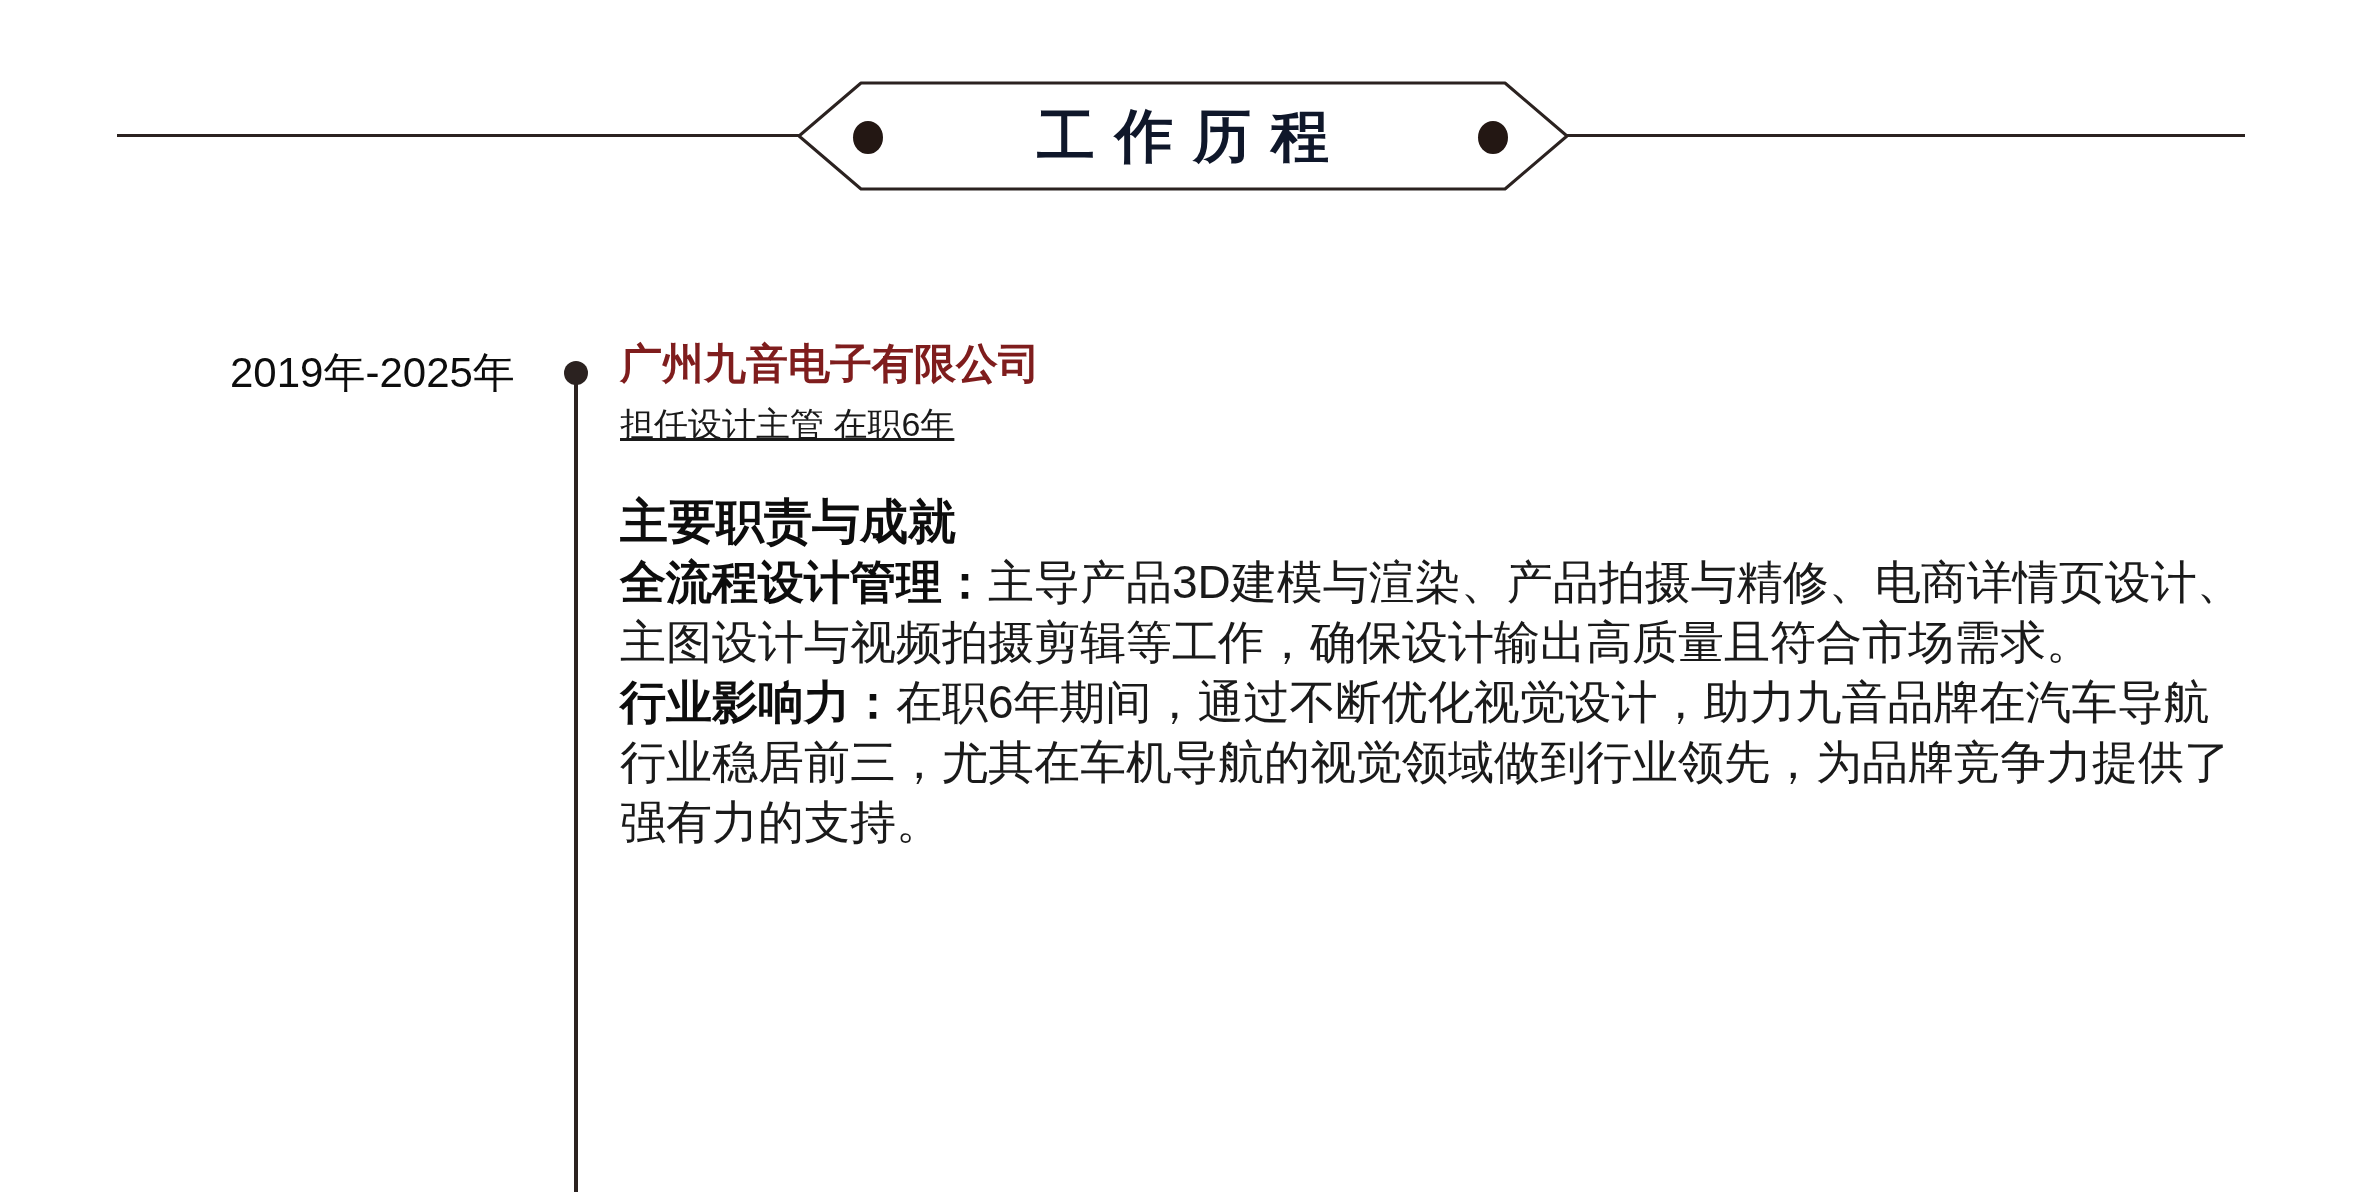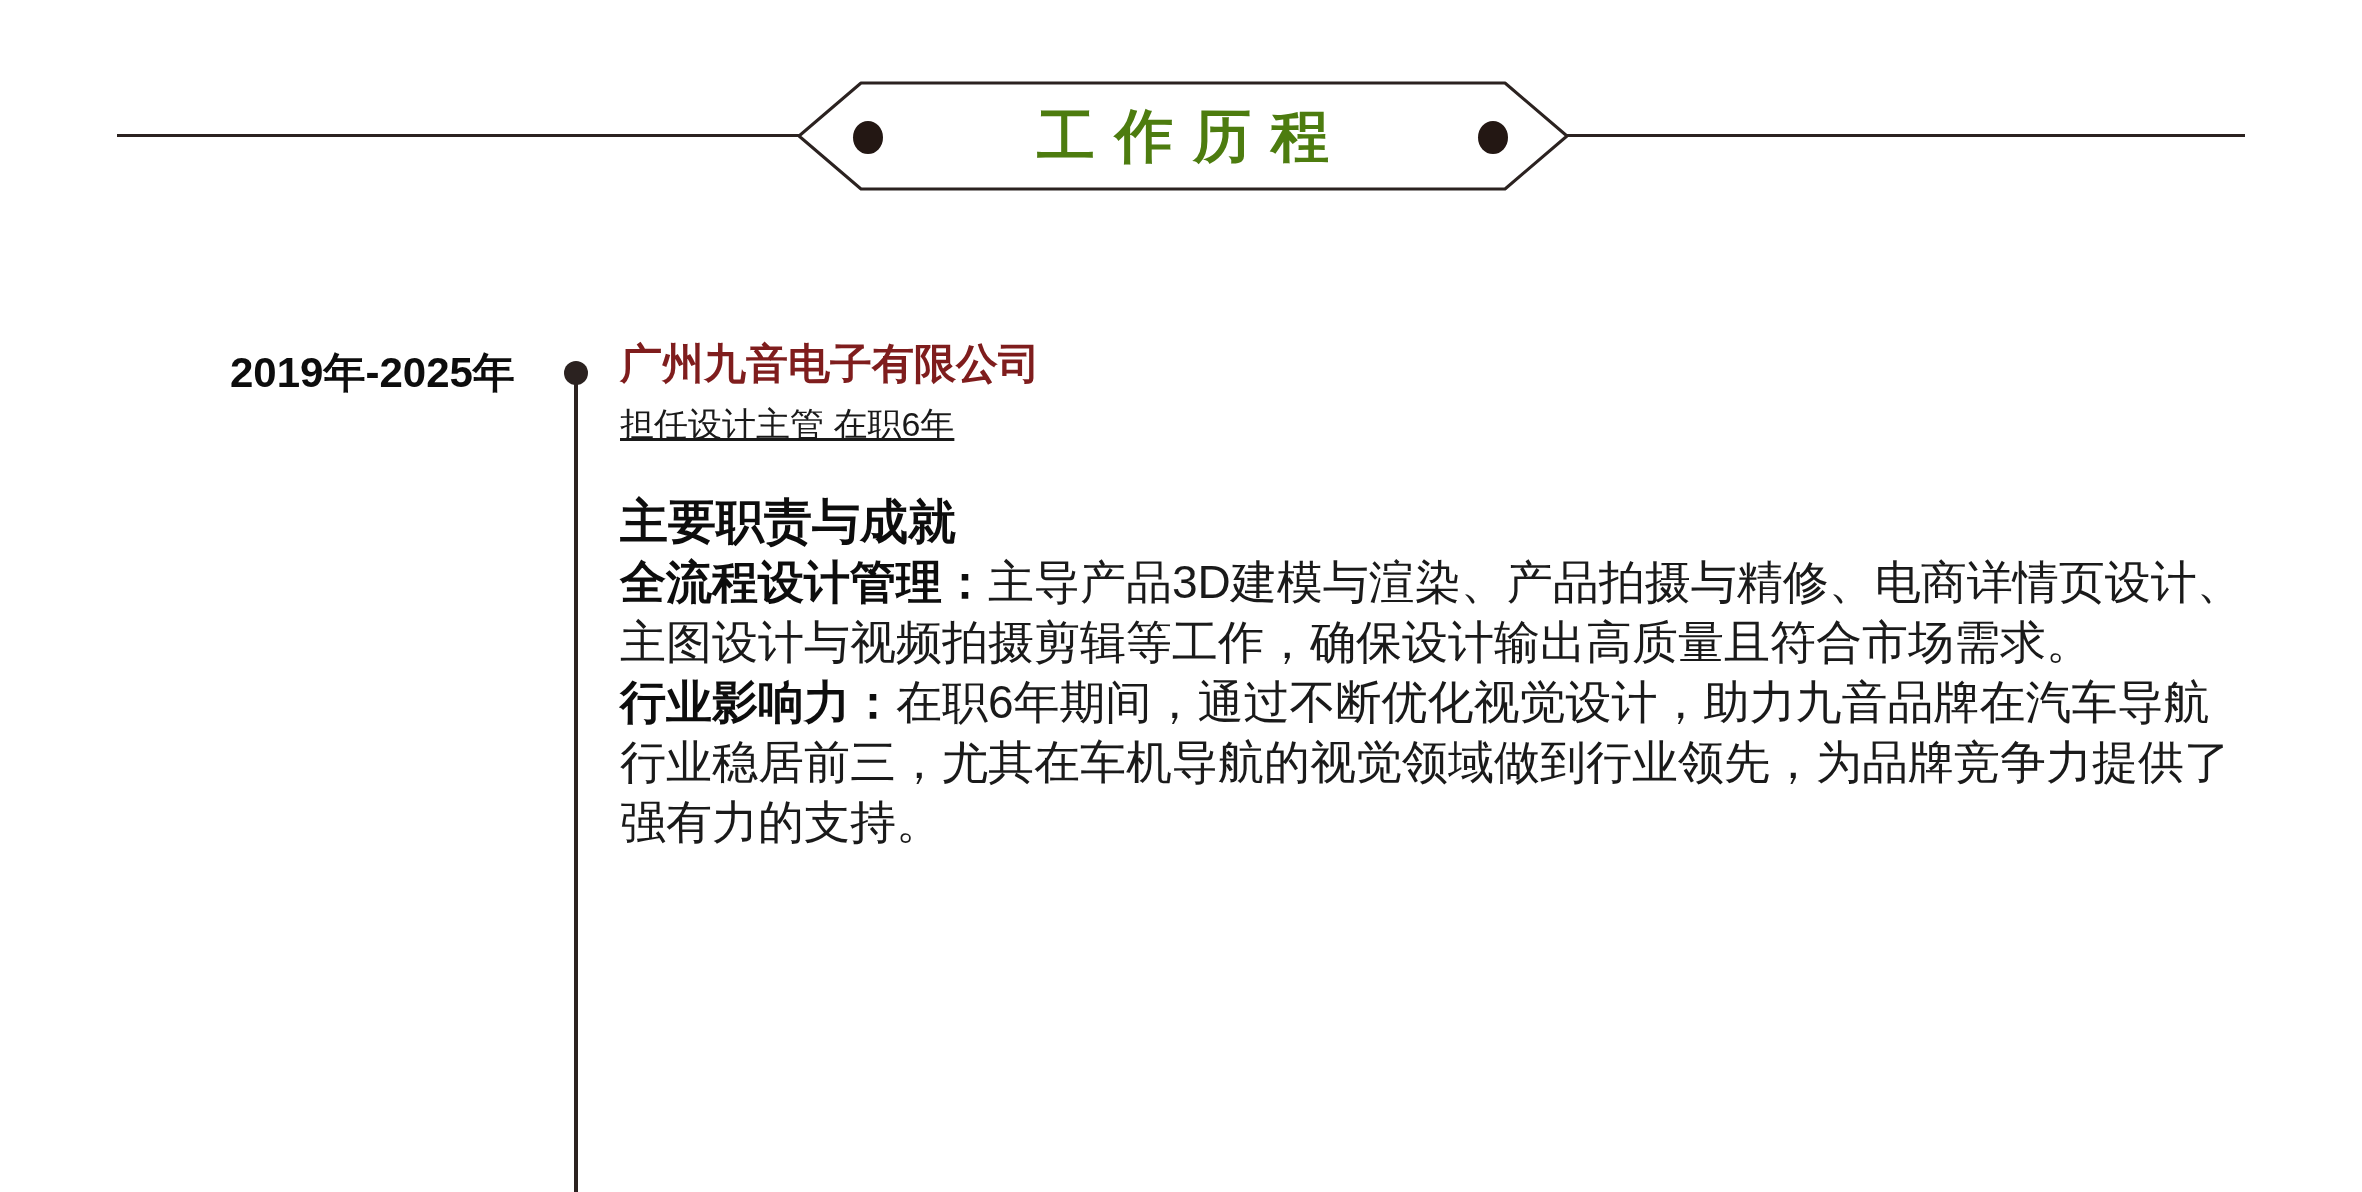--- a/index.html
+++ b/index.html
@@ -13,33 +13,33 @@
   }
   
   .hline{position:absolute;top:134px;height:3px;background:#2b2220;}
   .hline-left{left:117px;width:690px;}
   .hline-right{left:1560px;width:685px;}
   .badge{position:absolute;left:795px;top:78px;width:776px;height:116px;}
   .badge svg{display:block;width:100%;height:100%;}
   .badge-title{
     position:absolute;left:795px;top:78px;width:776px;height:116px;
     display:flex;align-items:center;justify-content:center;
-    font-size:58px;font-weight:700;color:#4d7c0f;
+    font-size:58px;font-weight:700;color:#0f172a;
     letter-spacing:20px;text-indent:20px;line-height:1;
   }
   .badge-dot{
     position:absolute;top:121px;width:30px;height:33px;
     border-radius:50%;background:#231713;
   }
   .badge-dot.left{left:853px;}
   .badge-dot.right{left:1478px;}
   
   .period{
     position:absolute;left:230px;top:352px;
-    font-size:42px;font-weight:700;color:#0d0d0d;line-height:1;
+    font-size:42px;font-weight:400;color:#0d0d0d;line-height:1;
     white-space:nowrap;
   }
   .tl-dot{
     position:absolute;left:564px;top:361px;width:24px;height:24px;
     border-radius:50%;background:#2b2220;
   }
   .tl-line{
     position:absolute;left:574px;top:372px;width:4px;height:820px;
     background:#2b2220;
   }

